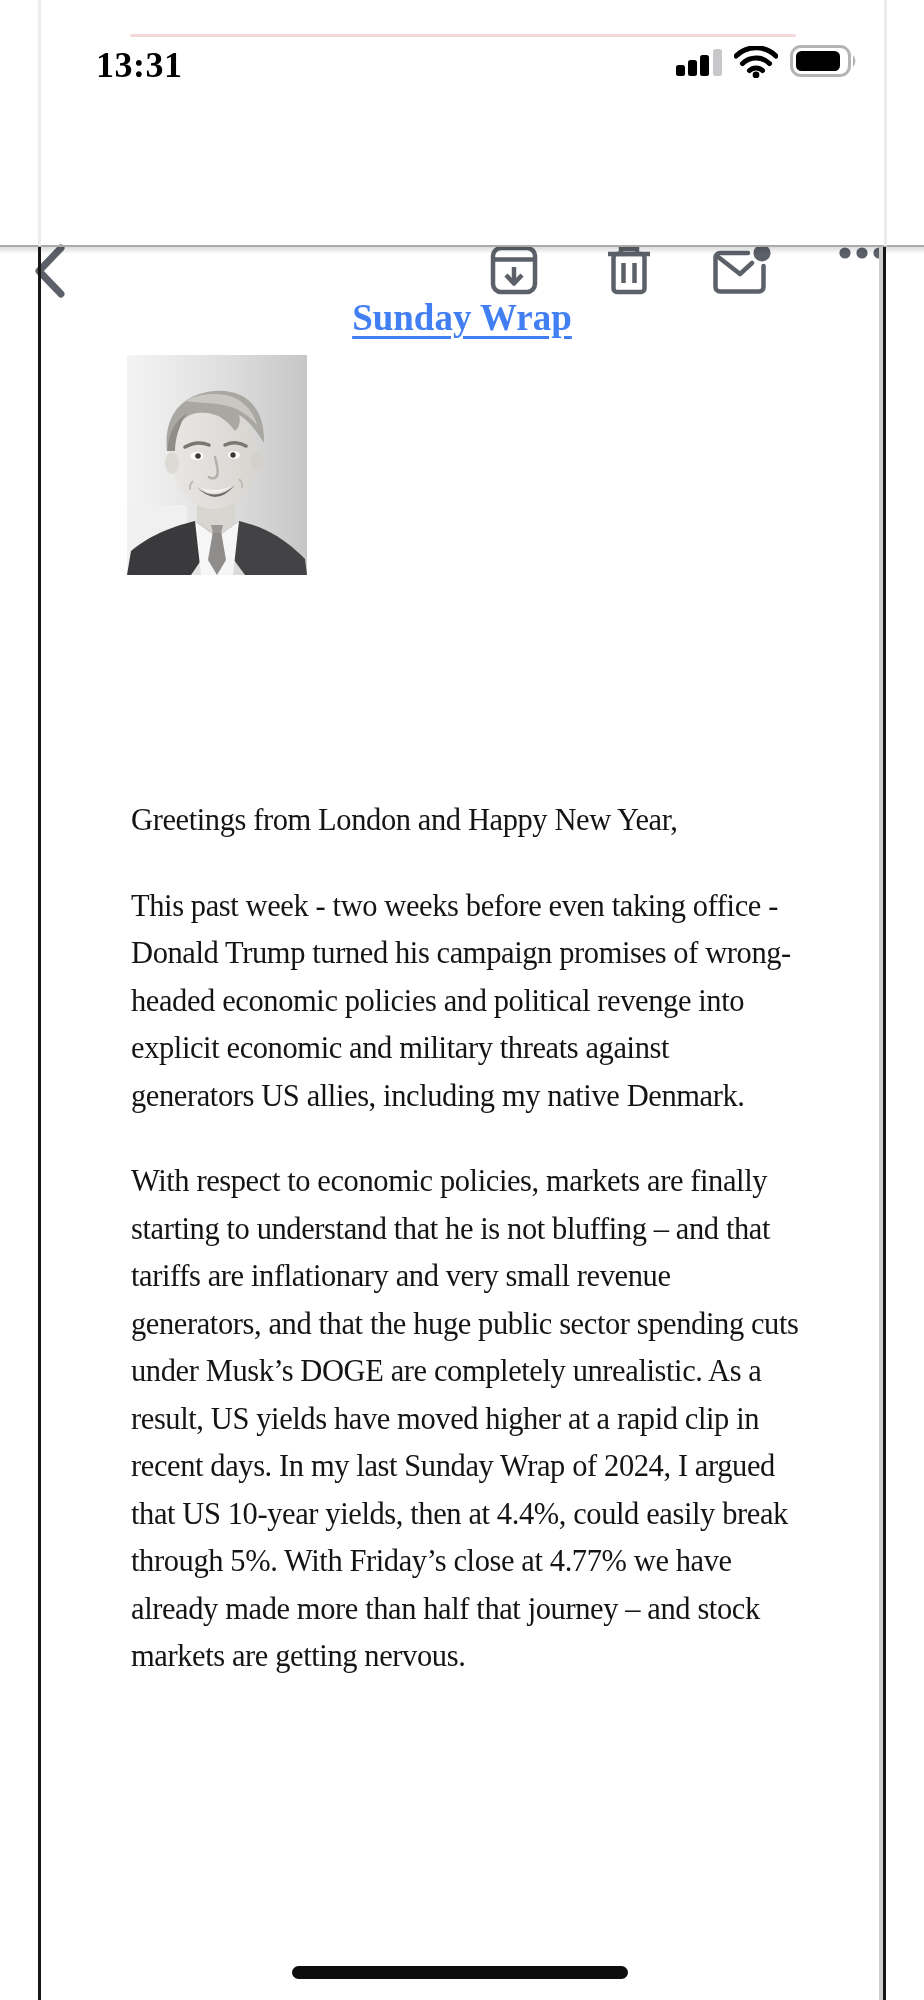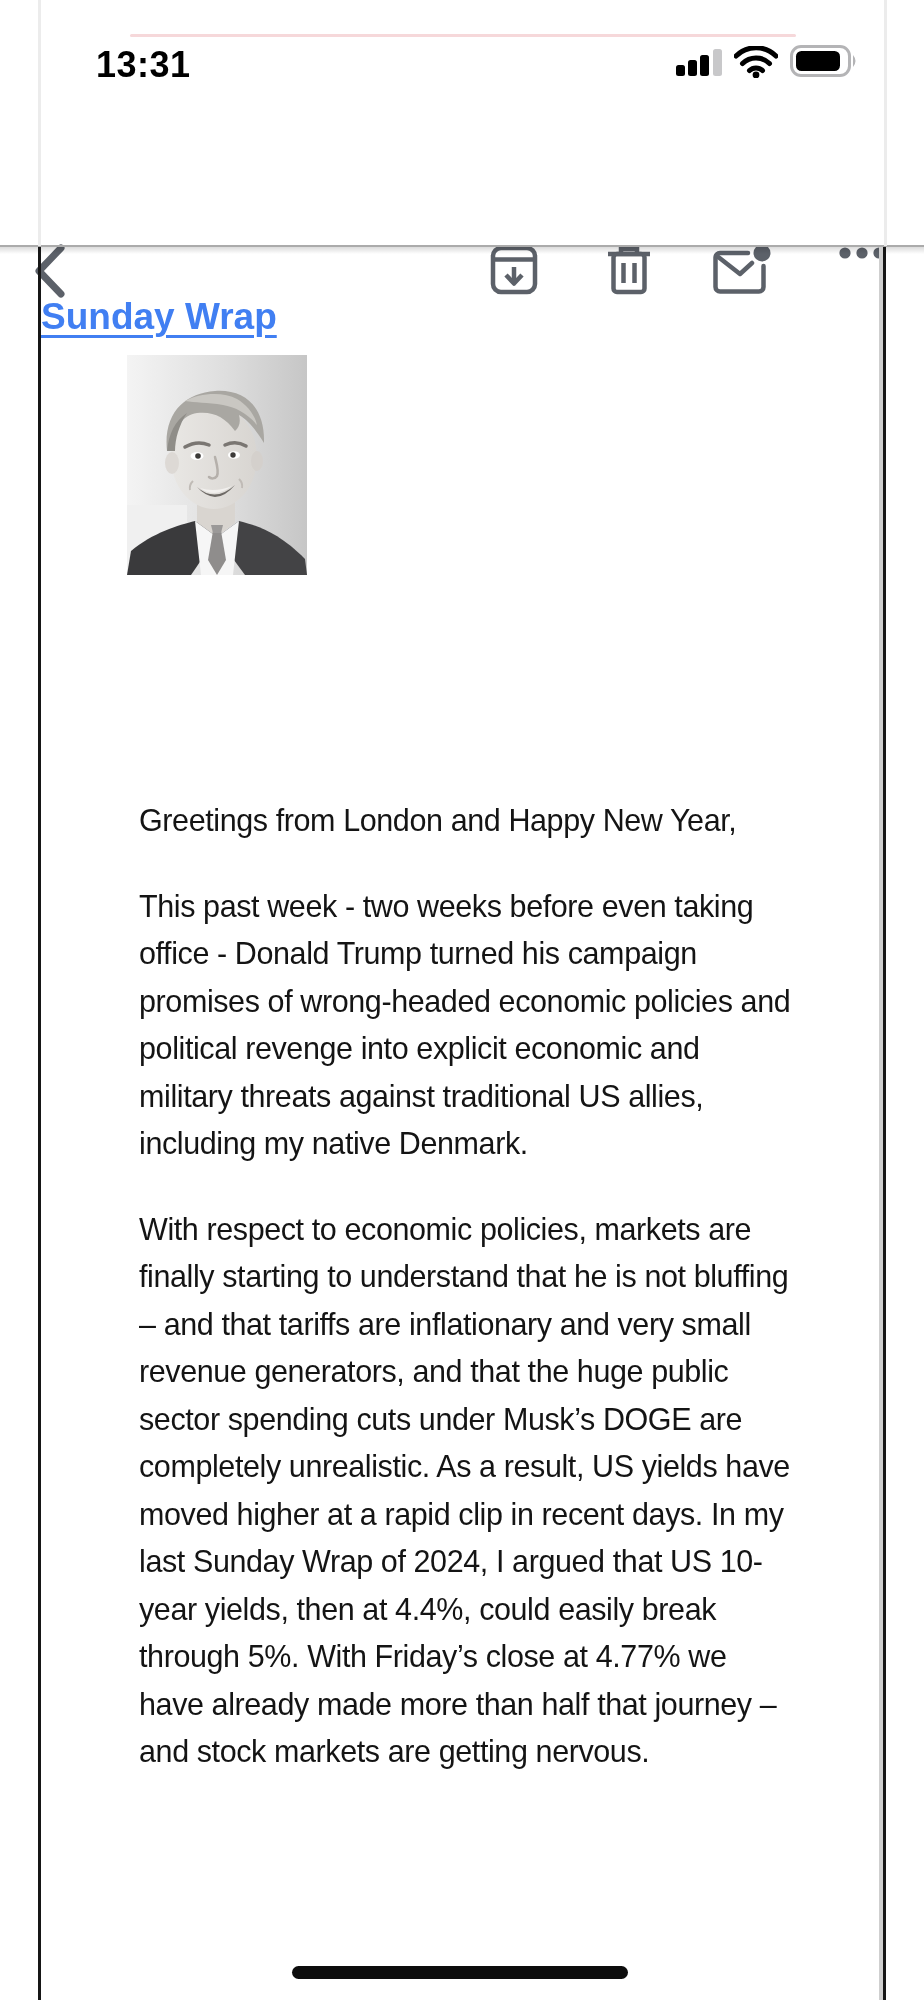--- a/index.html
+++ b/index.html
@@ -1,17 +1,17 @@
 <!DOCTYPE html>
 <html><head>
 <meta charset="utf-8">
 <style>
   html,body{margin:0;padding:0;background:#ffffff;}
   .page{position:relative;width:924px;height:2000px;background:#ffffff;overflow:hidden;
-        font-family:Liberation Sans, sans-serif;}
+        font-family:Liberation Serif, serif;}
 
   
   .status-time{position:absolute;left:96px;top:44px;font-size:36px;font-weight:700;
                color:#000;letter-spacing:.5px;}
   .statusbar-right{position:absolute;left:676px;top:45px;width:186px;height:34px;}
   .sig{position:absolute;bottom:3px;border-radius:2.5px;background:#000;width:9px;}
   .sig.b1{left:0;height:11px}.sig.b2{left:12px;height:16px}
   .sig.b3{left:24px;height:21px}.sig.b4{left:37px;height:27px;background:#c8c8ca;}
   .wifi{position:absolute;left:58px;top:1px;}
   .battery{position:absolute;left:114px;top:0px;}
@@ -29,29 +29,29 @@
 
   
   .vline{position:absolute;}
   .vl-left-faint{left:38px;top:0;height:246px;width:3px;background:#ececec;}
   .vl-right-faint{left:884px;top:0;height:246px;width:3px;background:#ececec;}
   .vl-left-dark{left:38px;top:247px;height:1753px;width:3px;background:#161616;}
   .vl-right-gray{left:879px;top:247px;height:1753px;width:4px;background:#cfcfcf;}
   .vl-right-dark{left:883px;top:247px;height:1753px;width:3px;background:#161616;}
 
   
-  .email-title{position:absolute;left:41px;top:296px;width:842px;
+  .email-title{position:absolute;left:41px;top:296px;width:842px;text-align:center;
       font-size:37px;font-weight:700;color:#417ff2;text-decoration:underline;
       text-decoration-thickness:3px;text-underline-offset:6px;cursor:pointer;}
   .author-photo{position:absolute;left:127px;top:355px;width:180px;height:220px;}
   .byline{position:absolute;left:331px;top:466px;width:468px;font-size:30px;
       font-style:italic;color:#2d2d2d;line-height:48px;letter-spacing:-0.3px;}
   .email-body{position:absolute;left:131px;top:797px;width:668px;font-size:30.5px;
       line-height:47.5px;color:#141414;letter-spacing:-0.4px;}
-  .email-body p{margin:0 0 38px 8px;}
+  .email-body p{margin:0 0 38px 0;}
 
   
   .home-indicator{position:absolute;left:292px;top:1966px;width:336px;height:13px;
       border-radius:7px;background:#0d0d0d;cursor:grab;}
 </style>
 </head>
 <body>
 
 <div class="page">
 
@@ -192,19 +192,19 @@
       <path d="M70 132 Q88 148 108 130 Q98 142 88 142 Q78 141 70 132 Z" fill="#6e6a66"></path>
       <path d="M73 133 Q88 144 105 131 Q88 138 73 133 Z" fill="#f2f0ee"></path>
       <path d="M66 126 q-4 4 -3 9" fill="none" stroke="#c0bbb6" stroke-width="2"></path>
       <path d="M112 124 q4 4 3 9" fill="none" stroke="#c0bbb6" stroke-width="2"></path>
     </svg>
   </div>
 
 
   <div class="email-body">
     <p>Greetings from London and Happy New Year,</p>
-    <p>This past week - two weeks before even taking office - Donald Trump turned his campaign promises of wrong-headed economic policies and political revenge into explicit economic and military threats against traditional US allies, including my native Denmark.</p>
+    <p>This past week - two weeks before even taking office - Donald Trump turned his campaign promises of wrong-headed economic policies and political revenge into explicit economic and military threats against generators US allies, including my native Denmark.</p>
     <p>With respect to economic policies, markets are finally starting to understand that he is not bluffing – and that tariffs are inflationary and very small revenue generators, and that the huge public sector spending cuts under Musk’s DOGE are completely unrealistic. As a result, US yields have moved higher at a rapid clip in recent days. In my last Sunday Wrap of 2024, I argued that US 10-year yields, then at 4.4%, could easily break through 5%. With Friday’s close at 4.77% we have already made more than half that journey – and stock markets are getting nervous.</p>
   </div>
 
   <div class="home-indicator"></div>
 
 </div>
 
 </body></html>

